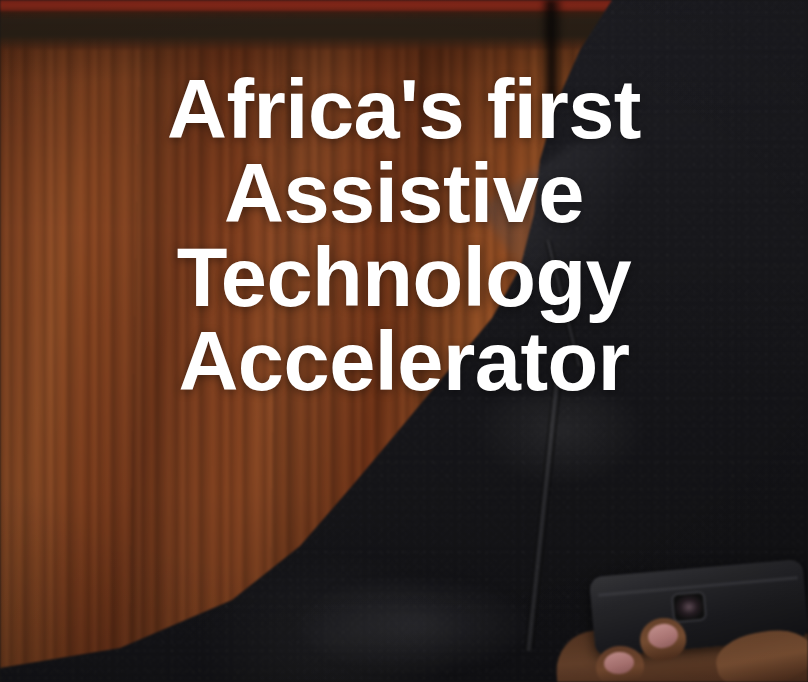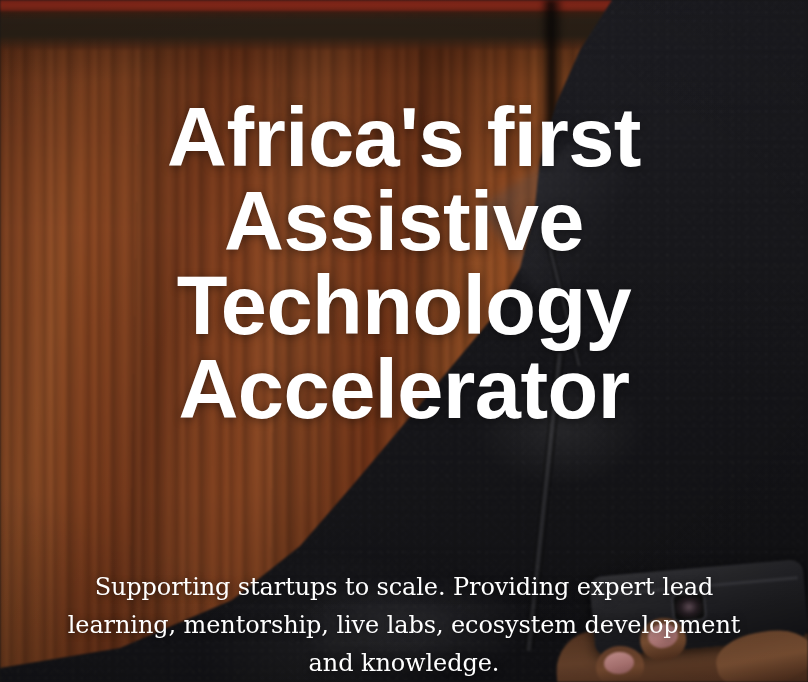--- a/index.html
+++ b/index.html
@@ -311,22 +311,22 @@
   }
   .soft-blur { filter: blur(1.1px); }
 
   
   .hero-copy {
     position: absolute;
     left: 0; right: 0; top: 0; bottom: 0;
     display: flex;
     flex-direction: column;
     align-items: center;
-    justify-content: space-between;
-    padding-top: 96px;
+    justify-content: flex-start;
+    padding-top: 68px;
     box-sizing: border-box;
   }
   .headline {
     width: 560px;
     margin: 0;
     text-align: center;
     color: #ffffff;
     font-family: "Liberation Sans", sans-serif;
     font-weight: bold;
     font-size: 83px;
@@ -388,16 +388,15 @@
     <div class="nail1"></div>
     <div class="finger2"></div>
     <div class="nail2"></div>
 
   </div>
 
   <div class="vignette"></div>
 
   <div class="hero-copy">
     <h1 class="headline">Africa's first Assistive Technology Accelerator</h1>
-    <p class="subhead">Supporting startups to scale. Providing expert lead learning, mentorship, live labs, ecosystem development and knowledge.</p>
   </div>
 
 </div>
 
 </body></html>

